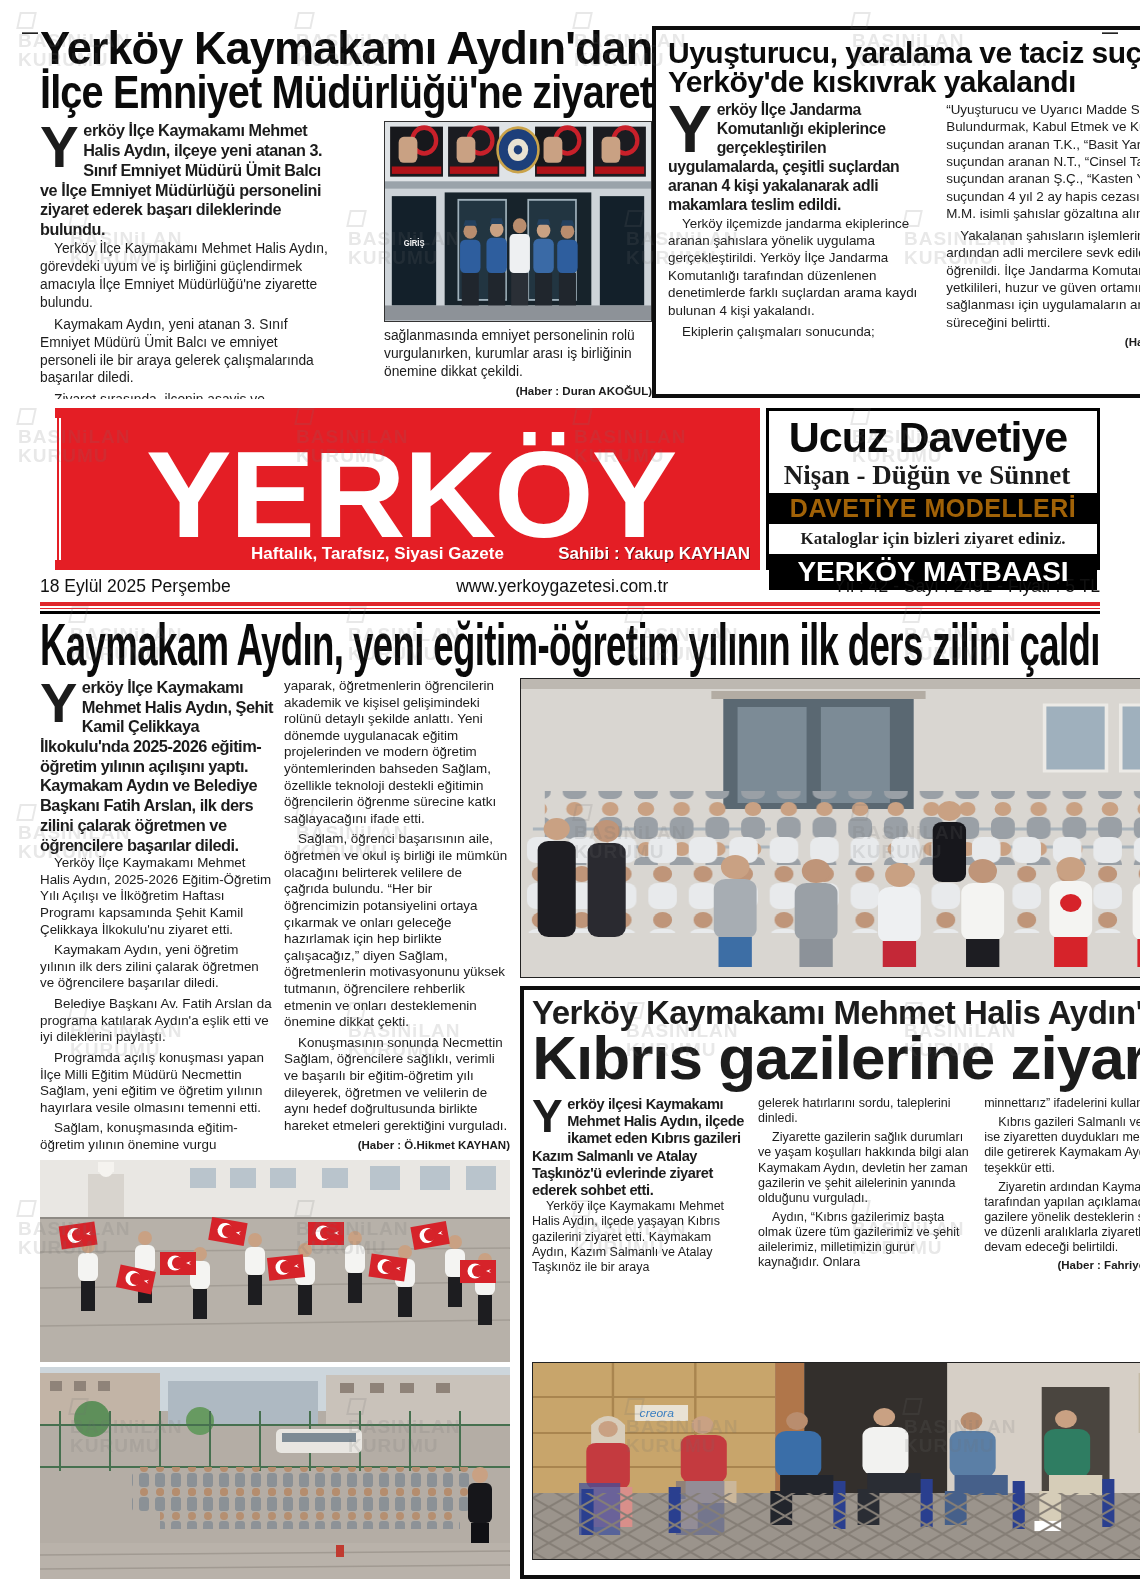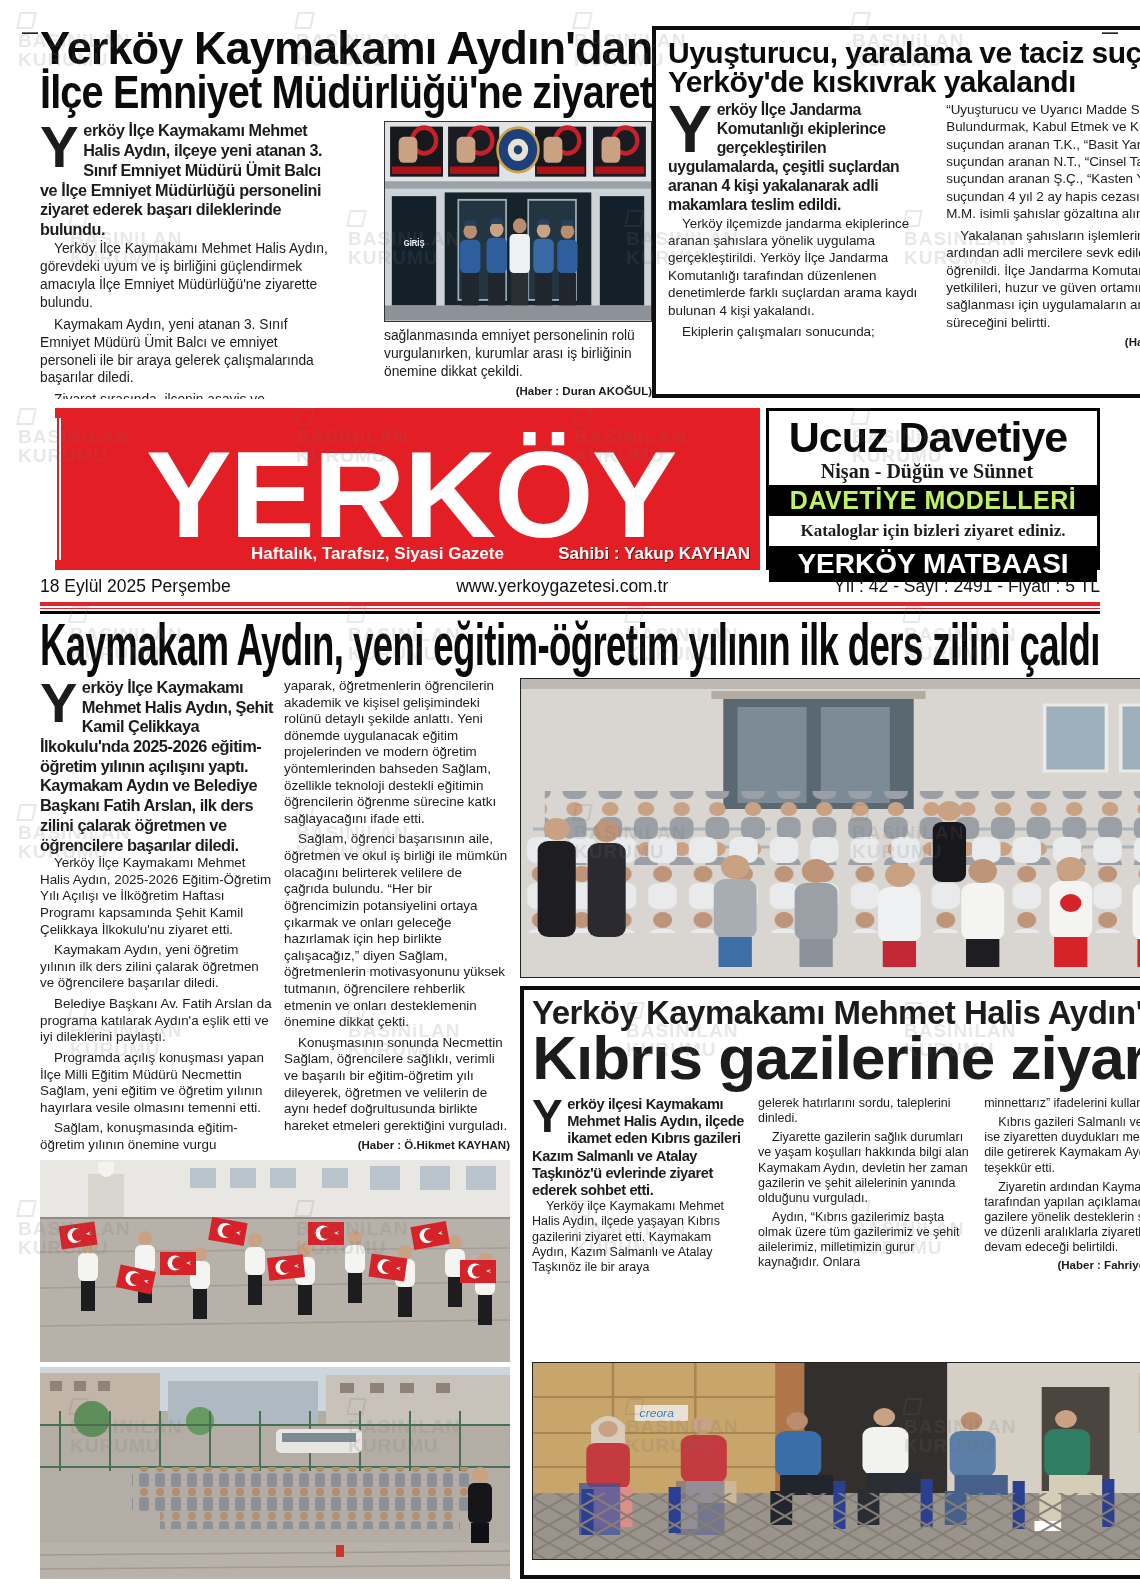--- a/index.html
+++ b/index.html
@@ -50,22 +50,22 @@
   .logo .t2{font-weight:bold;font-size:24px;letter-spacing:1px;}
   .logo-sep{width:0;border-left:2px solid #fff;border-right:2px solid #fff;padding-left:2px;margin:10px 0;}
   .banner-title{flex:1;text-align:center;padding-top:4px;margin-top:22px;}
   .banner-title .fitxs{font-size:122px;font-weight:bold;letter-spacing:-2px;line-height:1;}
   .banner-sub{position:absolute;left:196px;bottom:6px;font-size:17px;font-weight:bold;}
   .banner-owner{position:absolute;right:10px;bottom:6px;font-size:17px;font-weight:bold;text-shadow:1px 1px 0 #7a0d10;}
 
   .adbox{flex:1;border:3px solid #000;box-sizing:border-box;background:#fff;display:flex;flex-direction:column;text-align:center;}
   .ad-title{padding:2px 16px 0 6px;}
   .ad-title .fitx{font-size:43px;font-weight:bold;letter-spacing:-1px;color:#0a0a0a;}
-  .ad-line2{font-family:"Liberation Serif",serif;font-weight:bold;font-size:20px;margin:-2px 12px 2px 0;}
-  .ad-bar{background:#000;color:#bef264;padding:1px 4px;}
+  .ad-line2{font-family:"Liberation Serif",serif;font-weight:bold;font-size:27px;margin:-2px 12px 2px 0;}
+  .ad-bar{background:#000;color:#a16207;padding:1px 4px;}
   .ad-bar .fitx{font-weight:bold;font-size:25px;letter-spacing:.5px;}
   .ad-line3{font-family:"Liberation Serif",serif;font-weight:bold;font-size:17px;padding:5px 0;flex:1;display:flex;align-items:center;justify-content:center;}
   .ad-bar2{background:#000;color:#fff;padding:2px 4px;}
   .ad-bar2 .fitx{font-weight:bold;font-size:28px;}
 
   .dateline{display:flex;justify-content:space-between;align-items:center;margin-top:6px;font-size:17.5px;color:#111;}
   .dateline .mid{margin-left:60px;}
   .red-rule{margin-top:5px;border-top:4px solid #e0262b;border-bottom:1px solid #e0262b;height:2px;}
   .black-rule{margin-top:2px;border-top:3px solid #000;}
 

